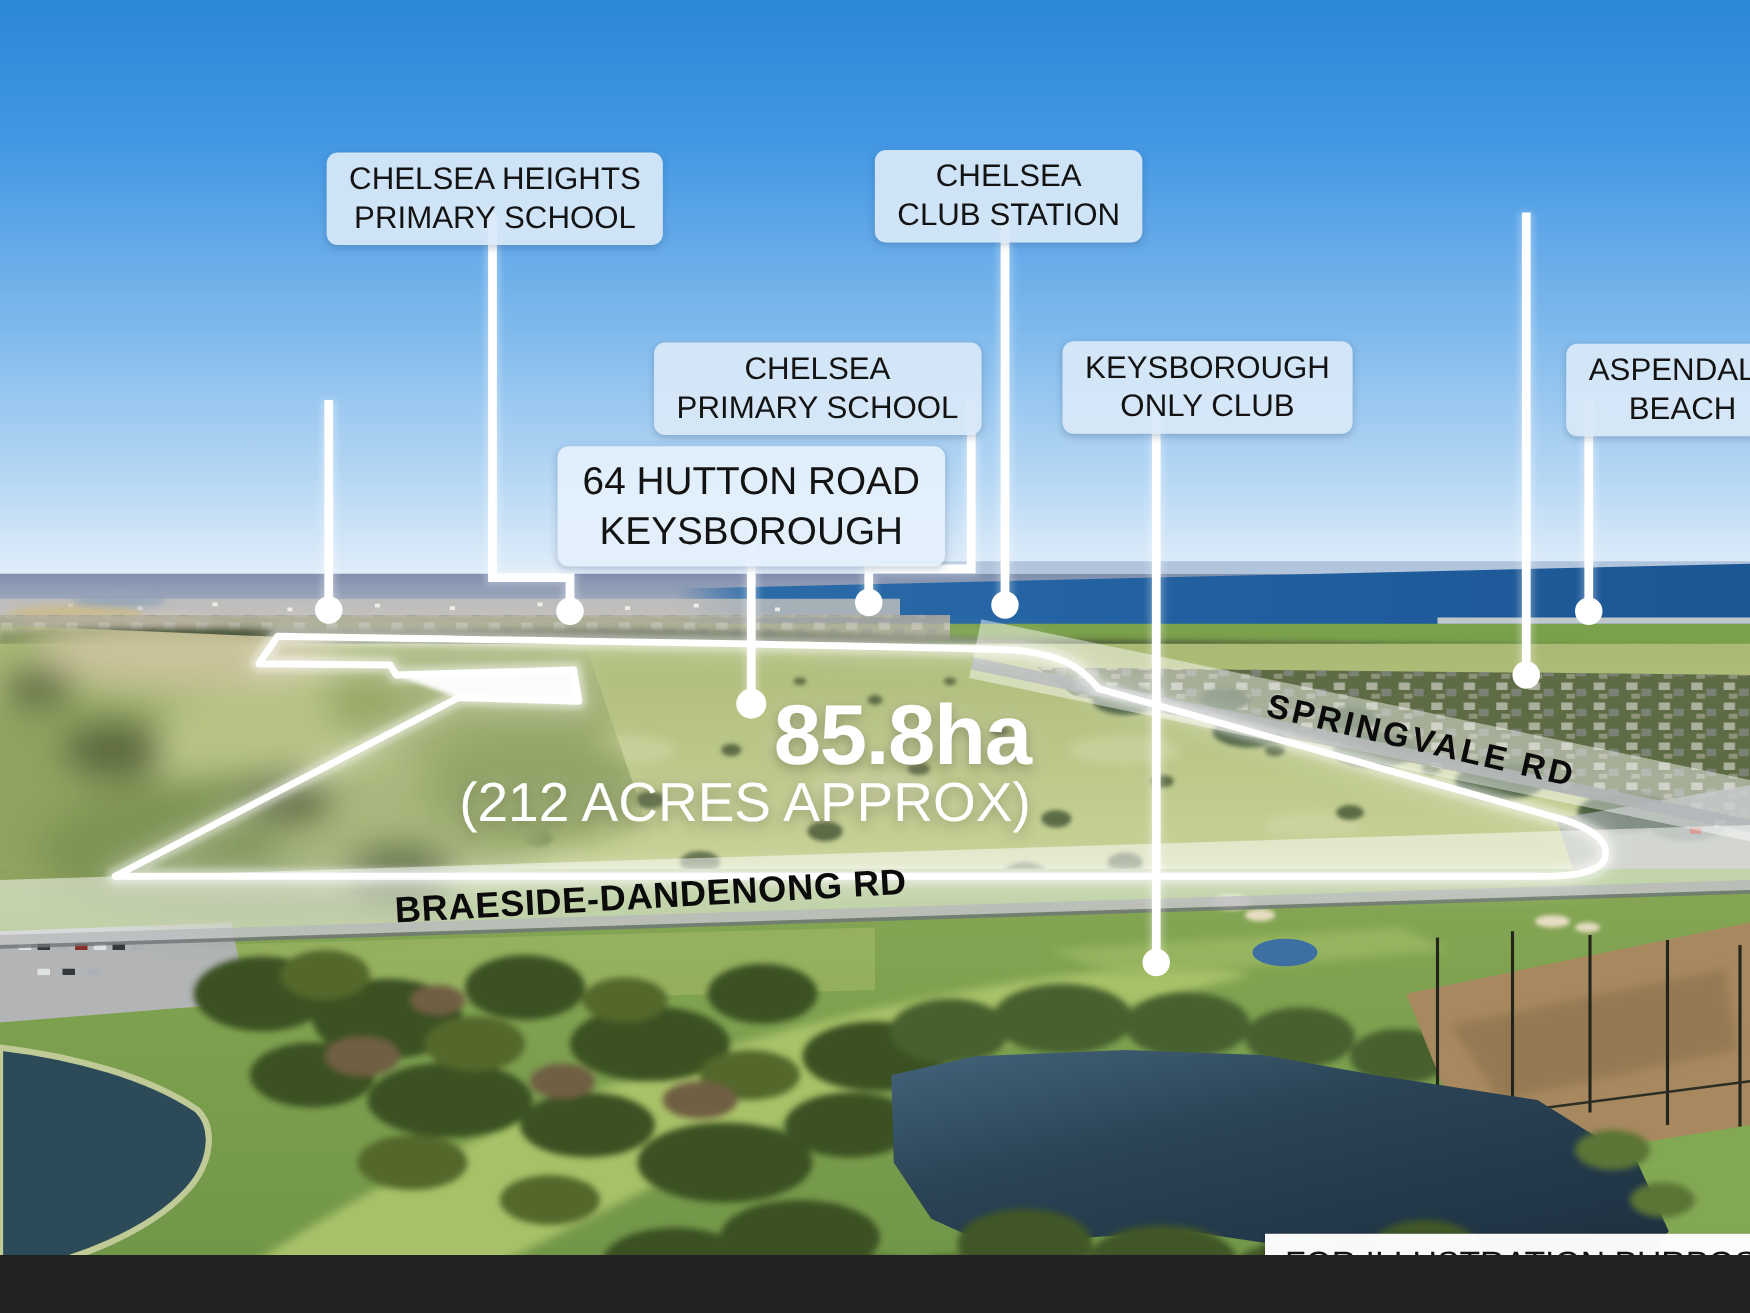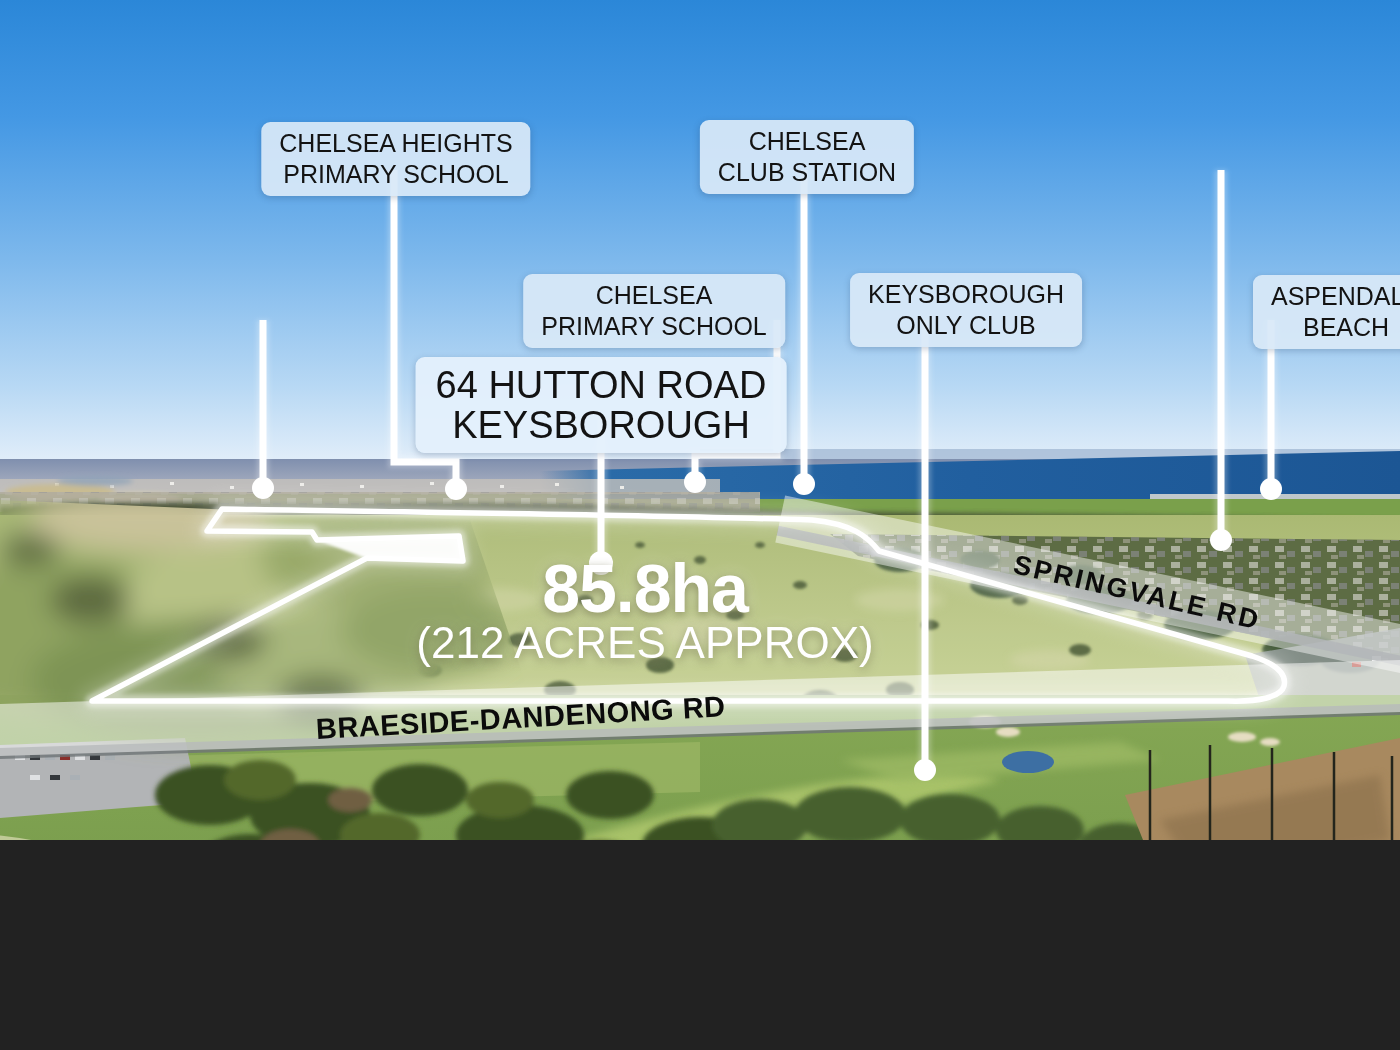--- a/index.html
+++ b/index.html
@@ -1,29 +1,29 @@
 <!DOCTYPE html>
 <html><head>
 <meta charset="utf-8">
 <style>
   html,body{margin:0;padding:0;background:#222;}
-  .stage{position:relative;width:1400px;height:840px;overflow:hidden;
+  .stage{position:relative;width:1400px;height:1004px;overflow:hidden;
          font-family:"Liberation Sans",sans-serif;background:#7aa04b;}
   .stage svg{position:absolute;left:0;top:0;}
 
   .callout{position:absolute;background:rgba(216,232,248,.93);border-radius:9px;
            color:#131313;font-size:25px;line-height:31px;text-align:center;
            padding:6px 18px;box-shadow:0 2px 6px rgba(30,60,100,.25);white-space:nowrap;}
   .callout span{display:block;}
   .ctr{transform:translateX(-50%);}
-  .callout.address{font-size:38px;line-height:40px;padding:8px 20px;
+  .callout.address{font-size:31px;line-height:40px;padding:8px 20px;
            background:rgba(228,240,252,.95);}
 
-  .area-label{position:absolute;left:645px;top:552px;transform:translateX(-50%);
-           text-align:center;color:#fff;white-space:nowrap;
+  .area-label{position:absolute;left:596px;top:552px;transform:translateX(-50%);
+           text-align:right;color:#fff;white-space:nowrap;
            text-shadow:0 3px 10px rgba(100,100,60,.6),0 0 18px rgba(255,255,255,.35);}
   .area-label .ha{font-size:68px;font-weight:bold;letter-spacing:-1px;line-height:72px;}
   .area-label .acres{font-size:44px;font-weight:normal;line-height:38px;}
 
   .road-label{position:absolute;color:#0b0b0b;font-weight:bold;white-space:nowrap;}
   .road-label.springvale{left:1014px;top:549px;font-size:27px;letter-spacing:2.5px;
            transform:rotate(13deg);transform-origin:left center;}
   .road-label.braeside{left:316px;top:713px;font-size:29px;letter-spacing:.5px;
            transform:rotate(-3.2deg);transform-origin:left center;}
 

